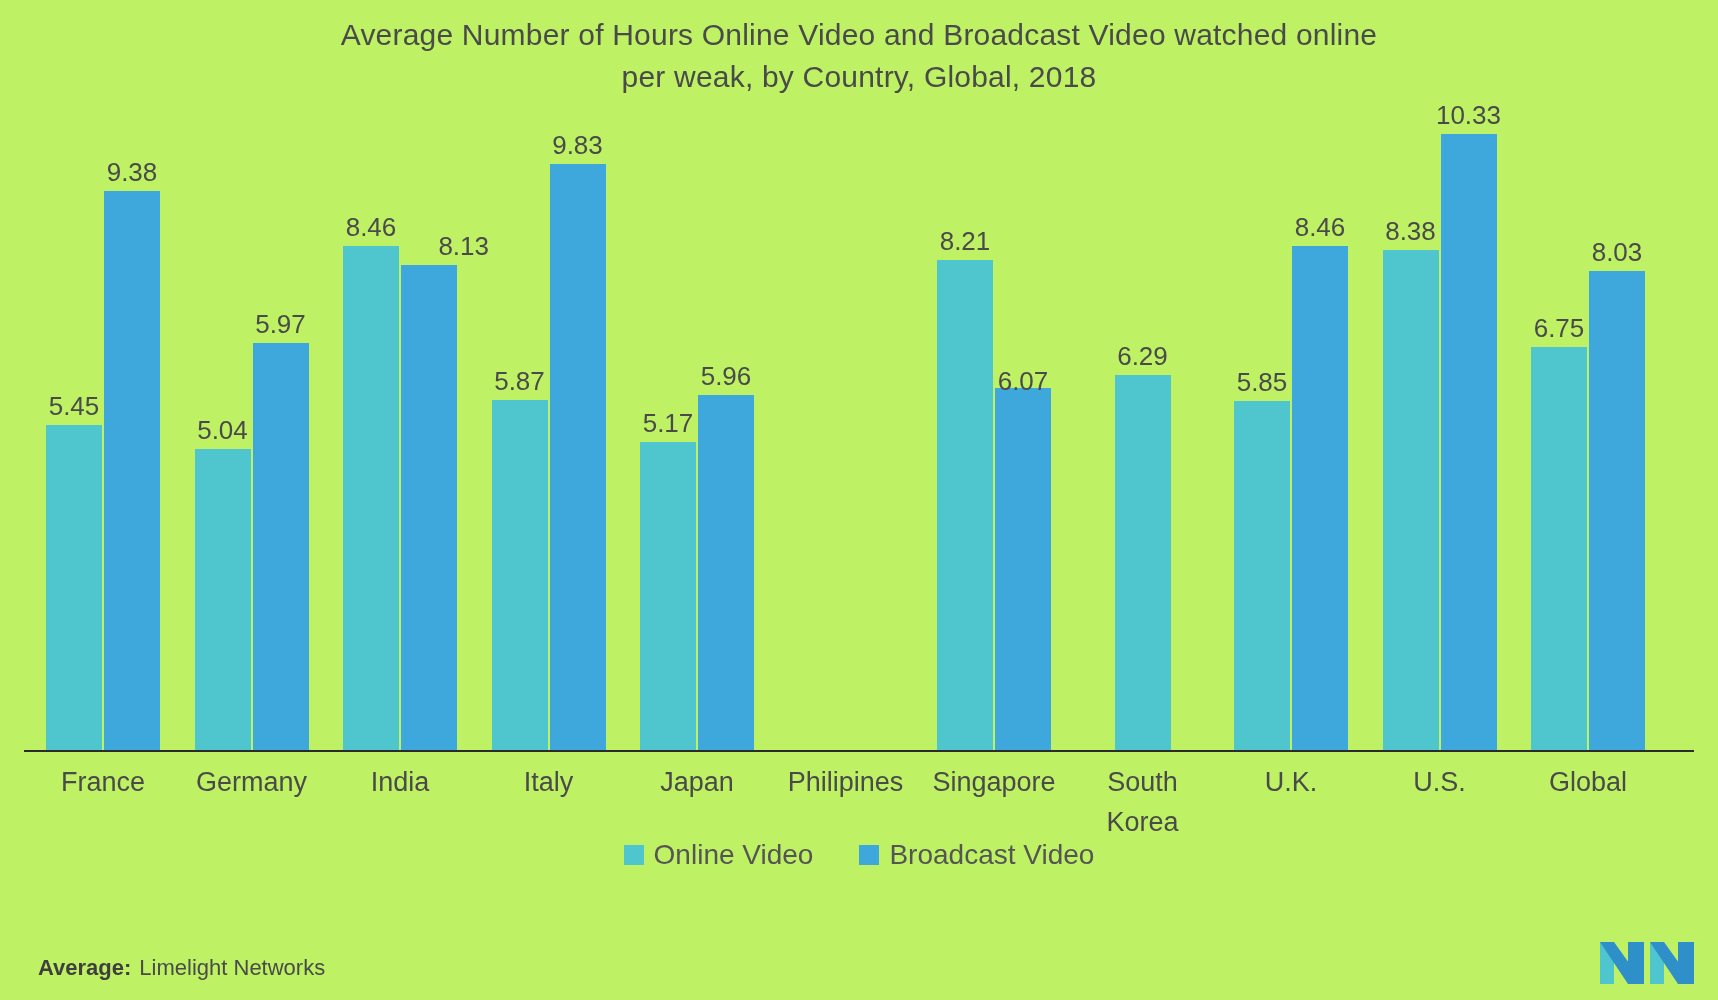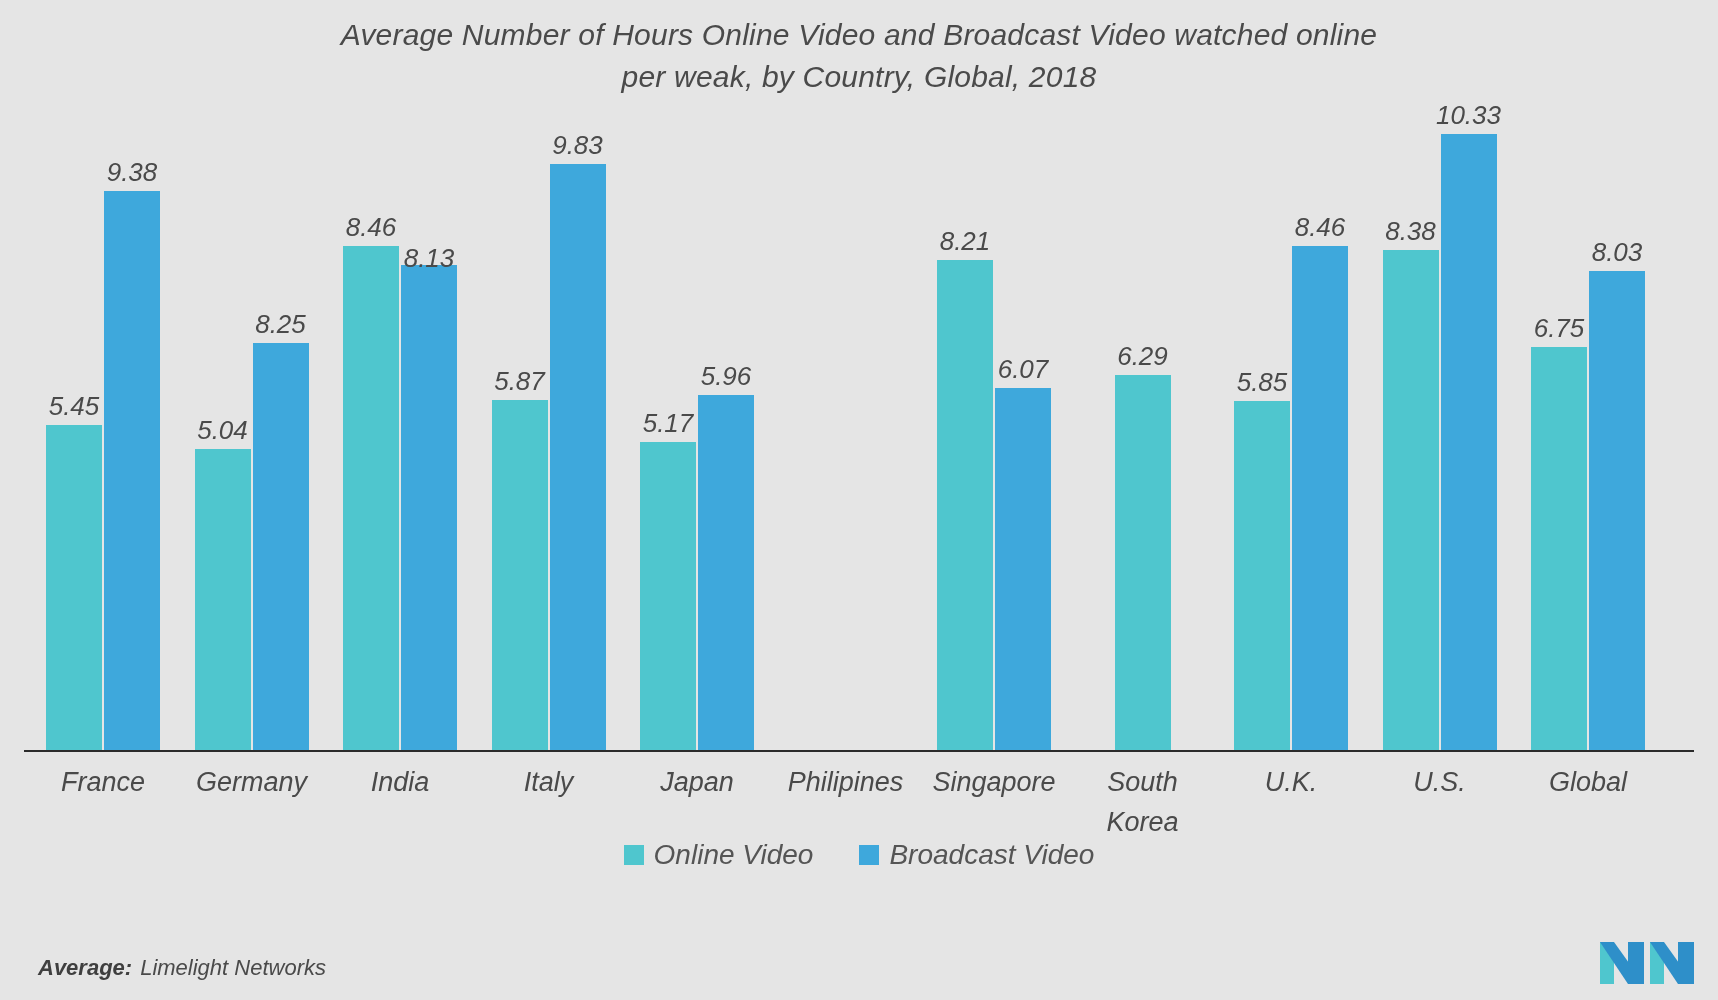--- a/index.html
+++ b/index.html
@@ -7,22 +7,21 @@
     width: 1718px;
     height: 1000px;
     background: #000000;
     font-family: "Liberation Sans", sans-serif;
     overflow: hidden;
   }
   #root {
     position: relative;
     width: 1718px;
     height: 1000px;
-    background: #e5e5e5;
-    font-style: italic;
+    background: #bef264;
   }
 
   
   .title-block {
     position: absolute;
     left: 0;
     top: 14px;
     width: 1718px;
     text-align: center;
     color: #4a4a4a;
@@ -176,33 +175,33 @@
           </div>
         </div>
       </div>
       <div class="group" style="left: 162.5px; width: 130px;">
         <div class="bars">
           <div class="bar-wrap">
             <span class="val" style="bottom: 305px;">5.04</span>
             <div class="bar online" style="height: 301px; background: rgb(79, 198, 206);"></div>
           </div>
           <div class="bar-wrap">
-            <span class="val" style="bottom: 411px;">8.25</span>
+            <span class="val" style="bottom: 411px;">5.97</span>
             <div class="bar broadcast" style="height: 407px; background: rgb(62, 168, 220);"></div>
           </div>
         </div>
       </div>
       <div class="group" style="left: 311px; width: 130px;">
         <div class="bars">
           <div class="bar-wrap">
             <span class="val" style="bottom: 508px;">8.46</span>
             <div class="bar online" style="height: 504px; background: rgb(79, 198, 206);"></div>
           </div>
           <div class="bar-wrap">
-            <span class="val" style="bottom: 477px;">8.13</span>
+            <span class="val" style="bottom: 489px; text-align: right;">8.13</span>
             <div class="bar broadcast" style="height: 485px; background: rgb(62, 168, 220);"></div>
           </div>
         </div>
       </div>
       <div class="group" style="left: 459.5px; width: 130px;">
         <div class="bars">
           <div class="bar-wrap">
             <span class="val" style="bottom: 354px;">5.87</span>
             <div class="bar online" style="height: 350px; background: rgb(79, 198, 206);"></div>
           </div>
@@ -224,21 +223,21 @@
           </div>
         </div>
       </div>
       <div class="group" style="left: 905px; width: 130px;">
         <div class="bars">
           <div class="bar-wrap">
             <span class="val" style="bottom: 494px;">8.21</span>
             <div class="bar online" style="height: 490px; background: rgb(79, 198, 206);"></div>
           </div>
           <div class="bar-wrap">
-            <span class="val" style="bottom: 366px; margin-top: 39px;">6.07</span>
+            <span class="val" style="bottom: 354px; margin-top: 39px;">6.07</span>
             <div class="bar broadcast" style="height: 362px; background: rgb(62, 168, 220);"></div>
           </div>
         </div>
       </div>
       <div class="group" style="left: 1053.5px; width: 130px;">
         <div class="bars">
           <div class="bar-wrap">
             <span class="val" style="bottom: 379px;">6.29</span>
             <div class="bar online" style="height: 375px; background: rgb(79, 198, 206);"></div>
           </div>

